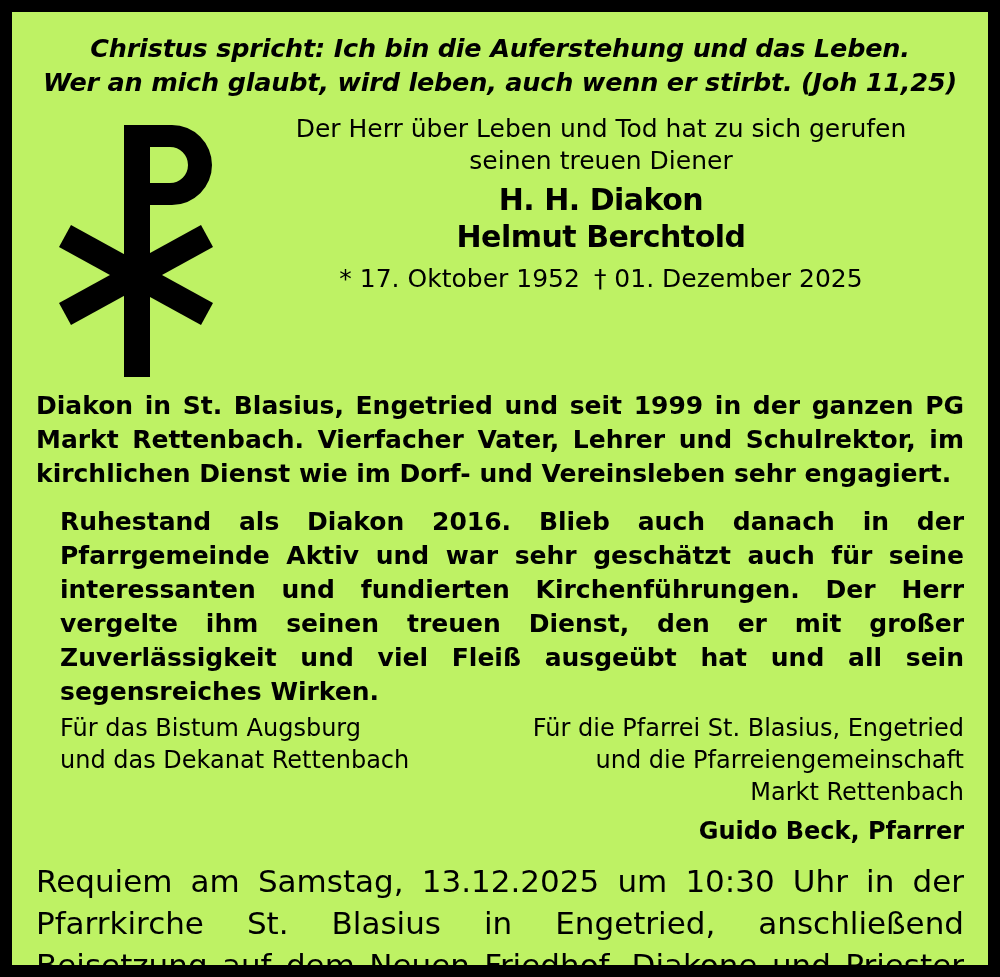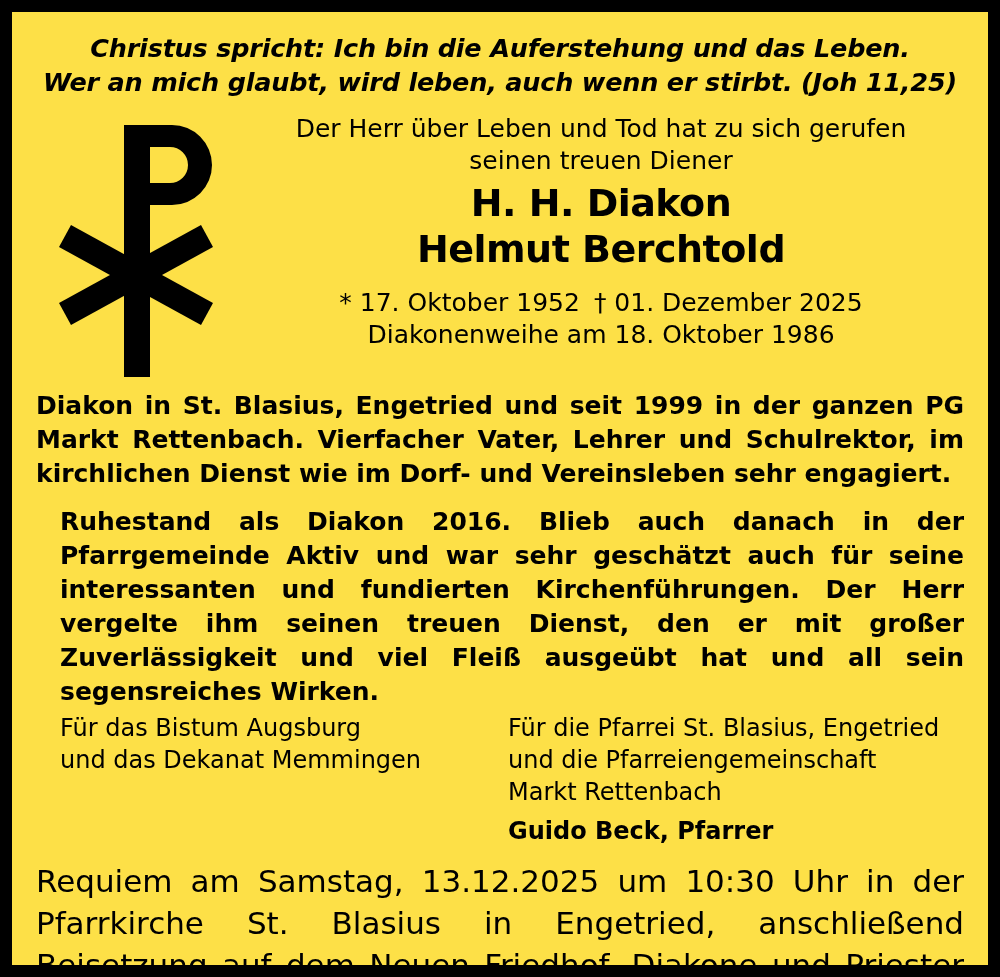--- a/index.html
+++ b/index.html
@@ -10,21 +10,21 @@
   body {
     width: 1000px;
     height: 977px;
     font-family: "DejaVu Sans", sans-serif;
     color: #000;
   }
   .notice {
     box-sizing: border-box;
     width: 1000px;
     height: 977px;
-    background: #fde047;
+    background: #bef264;
     border: 12px solid #000;
     padding: 14px 24px 10px 24px;
     display: flex;
     flex-direction: column;
   }
   .scripture {
     text-align: center;
     font-style: italic;
     font-weight: bold;
     font-size: 25.5px;
@@ -52,29 +52,29 @@
     text-align: center;
     padding-right: 8px;
   }
   .intro {
     font-size: 25px;
     line-height: 1.28;
     margin-bottom: 6px;
   }
   .name {
     font-weight: bold;
-    font-size: 38px;
+    font-size: 30px;
     line-height: 1.1;
     letter-spacing: -0.5px;
     margin: 4px 0 2px 0;
   }
   .dates {
     font-size: 25px;
     line-height: 1.3;
-    margin-top: 16px;
+    margin-top: 10px;
   }
   .dates .sep {
     display: inline-block;
     width: 14px;
   }
   .ordination {
     font-size: 25px;
     line-height: 1.3;
   }
   .body-text {
@@ -100,20 +100,21 @@
   }
   .sig-col {
     font-size: 24px;
     line-height: 1.32;
   }
   .sig-col.left {
     flex: 0 0 448px;
   }
   .sig-col.right {
     flex: 1 1 auto;
+    text-align: right;
   }
   .sig-name {
     font-weight: bold;
     margin-top: 8px;
   }
   .closing {
     font-size: 31px;
     line-height: 1.36;
     text-align: justify;
   }
@@ -148,34 +149,33 @@
     <div class="head-text">
       <div class="intro">
         <div>Der Herr über Leben und Tod hat zu sich gerufen</div>
         <div>seinen treuen Diener</div>
       </div>
       <div class="name">H. H. Diakon</div>
       <div class="name">Helmut Berchtold</div>
       <div class="dates">
         <span>* 17. Oktober 1952</span><span class="sep"></span><span>† 01. Dezember 2025</span>
       </div>
-      <div class="ordination">Diakonenweihe am 18. Oktober 1986</div>
     </div>
 
   </div>
 
   <div class="body-text">
     <div class="para">Diakon in St. Blasius, Engetried und seit 1999 in der ganzen PG Markt Rettenbach. Vierfacher Vater, Lehrer und Schulrektor, im kirchlichen Dienst wie im Dorf- und Vereinsleben sehr engagiert.</div>
     <div class="para">Ruhestand als Diakon 2016. Blieb auch danach in der Pfarrgemeinde Aktiv und war sehr geschätzt auch für seine interessanten und fundierten Kirchenführungen. Der Herr vergelte ihm seinen treuen Dienst, den er mit großer Zuverlässigkeit und viel Fleiß ausgeübt hat und all sein segensreiches Wirken.</div>
   </div>
 
   <div class="signatories">
     <div class="sig-col left">
       <div>Für das Bistum Augsburg</div>
-      <div>und das Dekanat Memmingen</div>
+      <div>und das Dekanat Rettenbach</div>
     </div>
     <div class="sig-col right">
       <div>Für die Pfarrei St. Blasius, Engetried</div>
       <div>und die Pfarreiengemeinschaft</div>
       <div>Markt Rettenbach</div>
       <div class="sig-name">Guido Beck, Pfarrer</div>
     </div>
   </div>
 
   <div class="closing">Requiem am Samstag, 13.12.2025 um 10:30 Uhr in der Pfarrkirche St. Blasius in Engetried, anschließend Beisetzung auf dem Neuen Friedhof. Diakone und Priester sind eingeladen in Chorkleidung mit violetter Stola teilzunehmen.</div>

